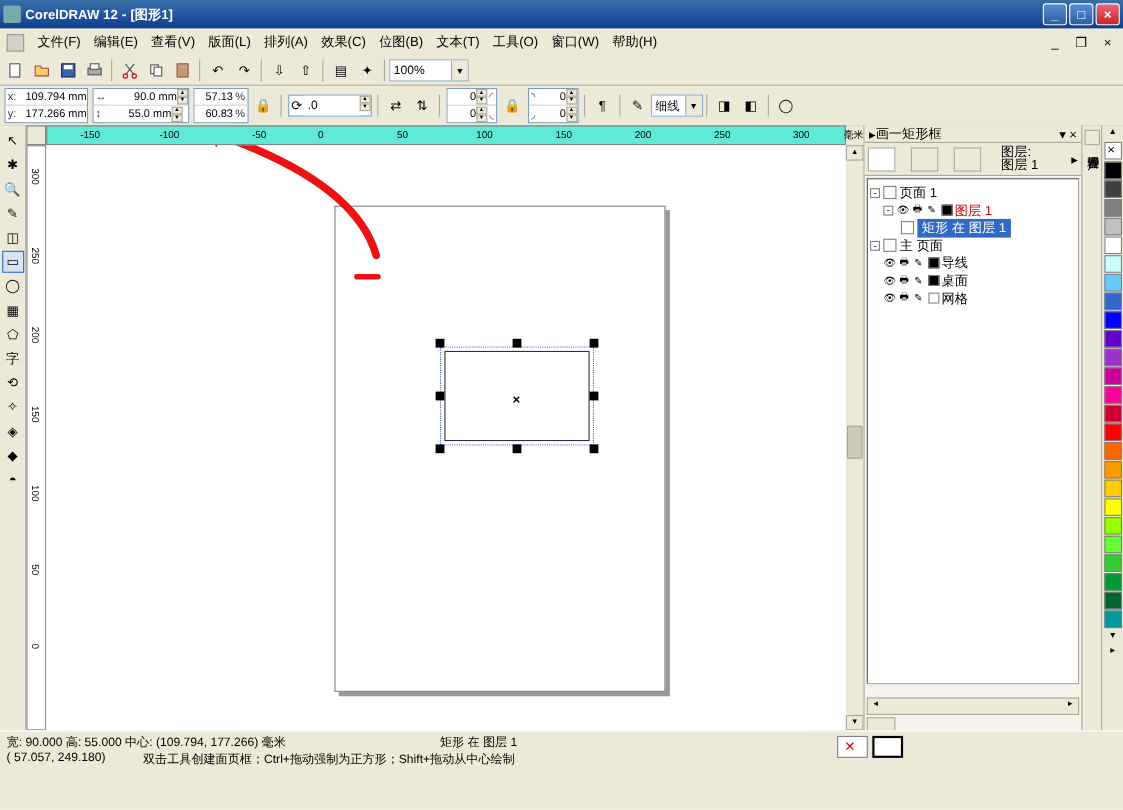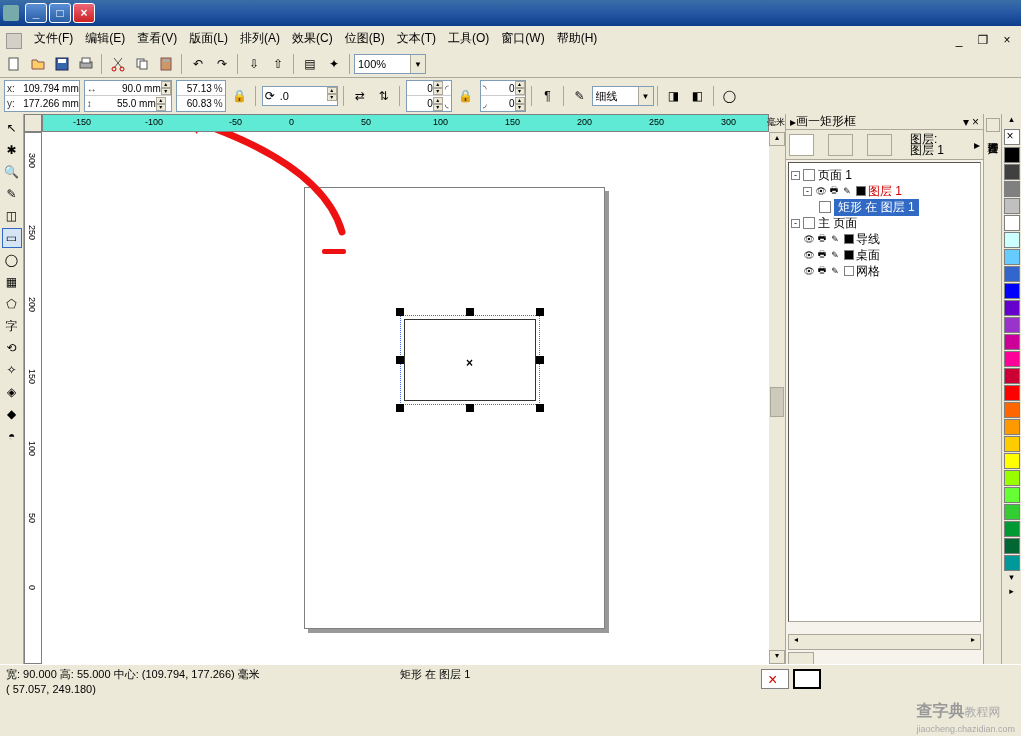--- a/index.html
+++ b/index.html
@@ -6,21 +6,21 @@
 body { background: #ece9d8; overflow: hidden; width: 1021px; height: 736px; }
 
 
 .titlebar { height: 26px; background: linear-gradient(to bottom, #3a6ea5 0%, #2557a5 50%, #0d3d8b 100%); display: flex; align-items: center; padding: 0 3px; color: #fff; font-weight: bold; }
 .titlebar .icon { width: 16px; height: 16px; margin-right: 4px; background: #7aa; border-radius: 2px; }
 .titlebar .title { flex: 1; font-size: 13px; }
 .winbtn { width: 22px; height: 20px; margin-left: 2px; background: linear-gradient(#5a8fd6,#2a5fa6); border: 1px solid #fff; border-radius: 3px; display: flex; align-items: center; justify-content: center; color: #fff; font-weight: bold; font-size: 12px; }
 .winbtn.close { background: linear-gradient(#e67,#c22); }
 
 
-.menubar-row { display: flex; align-items: flex-end; background: #ece9d8; padding: 0 2px; }
+.menubar-row { display: flex; align-items: center; background: #ece9d8; padding: 0 2px; }
 .mini-icon { width: 16px; height: 16px; margin: 2px 4px; background: #d4d0c8; border: 1px solid #999; display: inline-block; }
 .menubar { display: flex; align-items: center; flex: 1; padding: 2px; }
 .menubar span { padding: 2px 6px; cursor: default; }
 
 
 .toolbar { display: flex; align-items: center; padding: 2px; background: #ece9d8; border-bottom: 1px solid #aca899; }
 .tbtn { width: 22px; height: 22px; margin: 0 1px; border: 1px solid transparent; display: flex; align-items: center; justify-content: center; background: #ece9d8; }
 .tbtn svg { width: 16px; height: 16px; }
 .tsep { width: 2px; height: 20px; border-left: 1px solid #aca899; margin: 0 3px; }
 
@@ -114,20 +114,21 @@
 .statusbar .sws { position: absolute; right: 200px; top: 4px; display: flex; gap: 4px; }
 .statusbar .swatch { width: 28px; height: 20px; background: #fff; border: 1px solid #808080; position: relative; }
 .watermark { position: absolute; right: 6px; bottom: 2px; color: #aaa; font-size: 11px; }
 .watermark .big { font-size: 16px; font-weight: bold; color: #999; }
 </style>
 </head>
 <body>
 
 <div class="titlebar">
   <div class="icon"></div>
+  <span class="title"><span>CorelDRAW 12</span> - <span>[图形1]</span></span>
   <div class="winbtn">_</div>
   <div class="winbtn">□</div>
   <div class="winbtn close">×</div>
 </div>
 
 <div class="menubar-row">
   <div class="mini-icon"></div>
   <div class="menubar">
     <span>文件(F)</span>
     <span>编辑(E)</span>
@@ -293,21 +294,21 @@
           <div>▴</div>
           <div>▾</div>
         </div>
       </div>
   </div>
   <div class="tsep"></div>
   <div class="tbtn">¶</div>
   <div class="tsep"></div>
   <div class="tbtn">✎</div>
   <div class="combo">
-    <input style="width: 45px;" value="细线">
+    <input style="width: 30px;" value="细线">
     <div class="dd">▼</div>
   </div>
   <div class="tsep"></div>
   <div class="tbtn">◨</div>
   <div class="tbtn">◧</div>
   <div class="tsep"></div>
   <div class="tbtn">◯</div>
 </div>
 
 <div class="toolbox">
@@ -514,24 +515,21 @@
       <div class="sw" style="background: rgb(0, 102, 51);"></div>
       <div class="sw" style="background: rgb(0, 153, 153);"></div>
     </div>
   <div class="arr">▾</div>
   <div class="arr">▸</div>
 </div>
 
 <div class="statusbar">
   <div class="line1">宽: 90.000 高: 55.000 中心: (109.794, 177.266) 毫米</div>
   <div class="coords">( 57.057, 249.180)</div>
+  <div class="hint">双击工具创建面页框；Ctrl+拖动强制为正方形；Shift+拖动从中心绘制</div>
   <div class="info">矩形 在 图层 1</div>
   <div class="sws">
     <div class="swatch" style="background:#fff;position:relative">
         <span style="position:absolute;left:6px;top:1px;color:#c00;font-size:16px">×</span>
       </div>
     <div class="swatch" style="background:#fff;border:2px solid #000"></div>
   </div>
-  <div class="watermark">
-    <span class="big">查字典</span><span>教程网</span><br>
-    <span style="font-size:9px">jiaocheng.chazidian.com</span>
-  </div>
 </div>
 
 </body></html>

